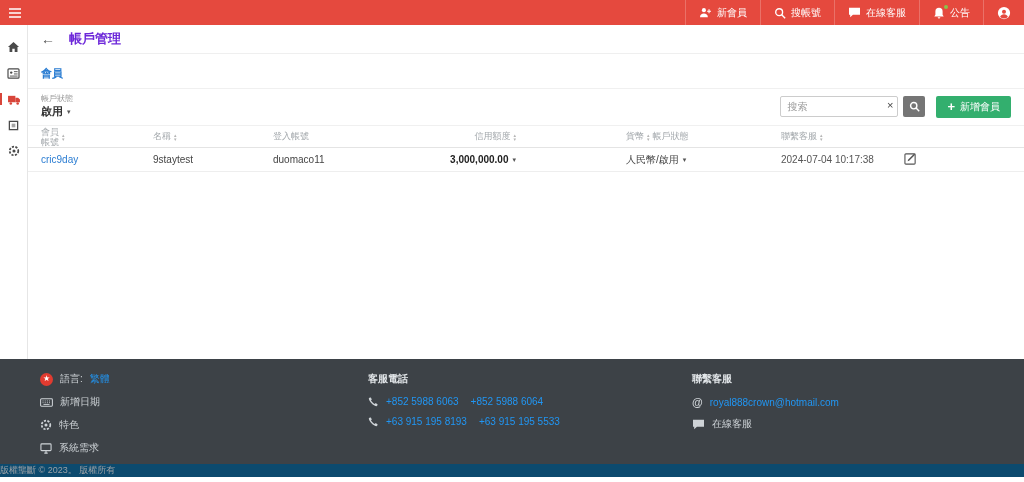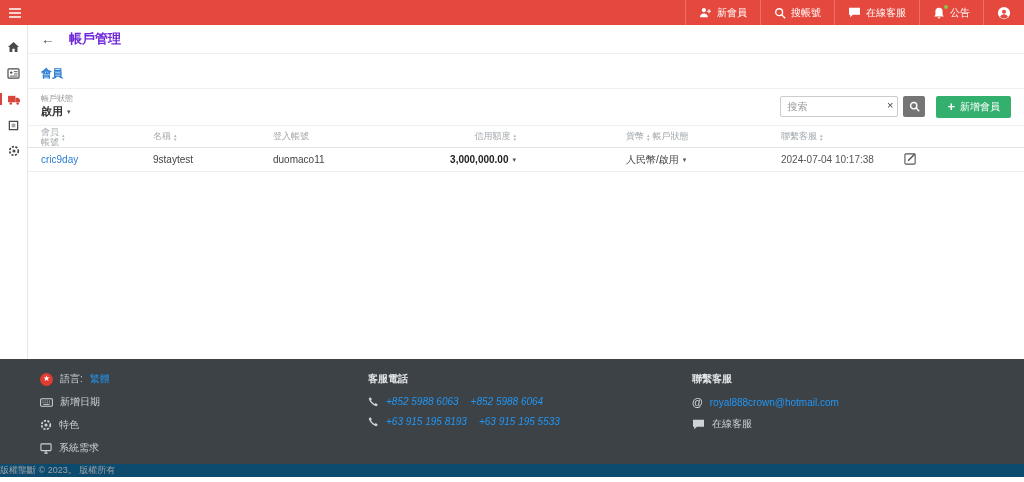--- a/index.html
+++ b/index.html
@@ -71,21 +71,21 @@
   .f-col-left { width:328px; }
   .f-col-mid { width:324px; }
   .f-col-right { flex:1; }
   .f-row { display:flex; align-items:center; gap:7px; font-size:10px; margin-bottom:9px; color:#ced3d7; }
   .f-title { font-size:10px; color:#e2e6e9; margin-bottom:10px; font-weight:bold; }
   .f-link { color:#2196f3; cursor:pointer; }
   .f-plain { cursor:pointer; }
   .flag-circle { width:13px; height:13px; border-radius:50%; background:#e23b30; color:#fff;
     font-size:8px; display:inline-flex; align-items:center; justify-content:center; line-height:1; }
   .at-icon { font-size:11px; font-weight:bold; color:#ced3d7; }
-  .phone-pair { display:flex; gap:12px;font-style:italic; }
+  .phone-pair { display:flex; gap:12px; }
   .footer-bar { height:22px; background:#0c4a6e; display:flex; align-items:center; justify-content:flex-start; }
   .copyright { font-size:9px; color:#9aa0a5; }
   .icon { display:inline-flex; flex:none; }
 </style>
 </head>
 <body>
 
 <header class="topbar">
   <div class="menu-btn">
     <svg viewBox="0 0 14 12" width="14" height="12">

